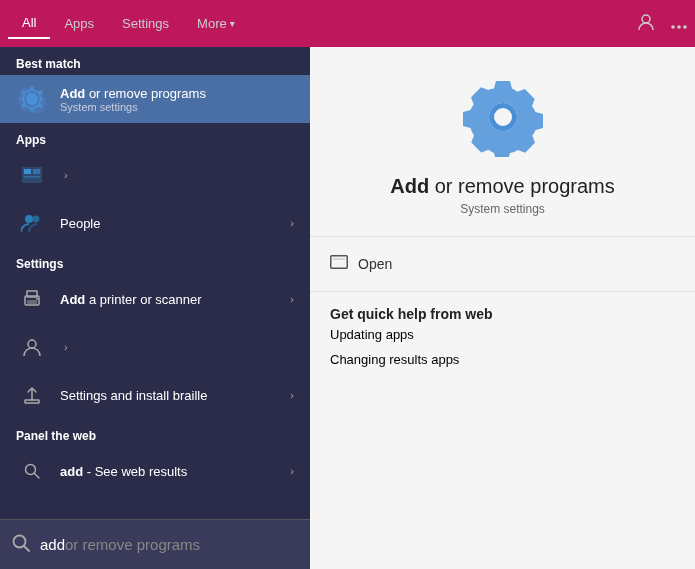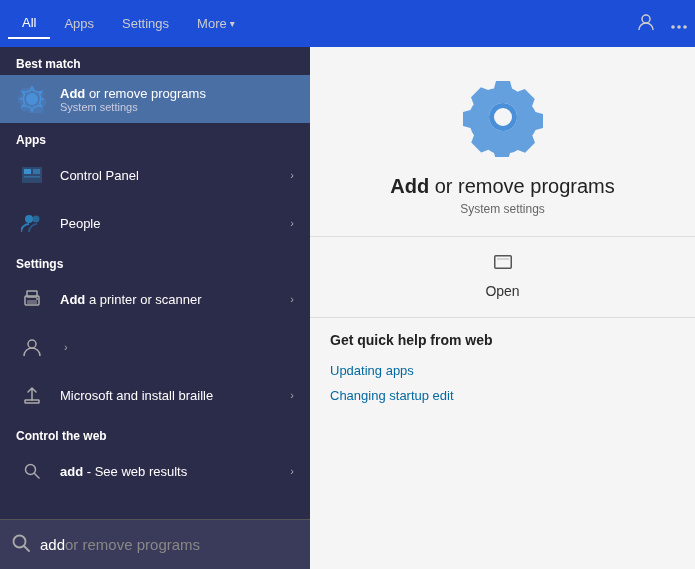--- a/index.html
+++ b/index.html
@@ -8,21 +8,21 @@
       height: 569px;
       font-family: 'Segoe UI', Arial, sans-serif;
       background: #1a1a2e;
       overflow: hidden;
       display: flex;
       flex-direction: column;
     }
 
     
     .top-nav {
-      background: #1d4ed8;
+      background: #be185d;
       display: flex;
       align-items: center;
       height: 47px;
       padding: 8px 8px;
       flex-shrink: 0;
     }
     .nav-tab {
       color: #ccc;
       padding: 0 14px;
       height: 100%;
@@ -178,38 +178,36 @@
       padding: 14px 20px;
       border-bottom: 1px solid #ddd;
     }
 
     .action-row {
       display: flex;
       align-items: center;
       gap: 10px;
       cursor: pointer;
       padding: 4px 0;
-      flex-direction: column;
     }
     .action-icon { color: #555; font-size: 16px; }
     .action-label { font-size: 14px; color: #333; }
 
     .quick-help {
       padding: 14px 20px;
     }
     .quick-help-title {
       font-size: 14px;
       font-weight: 600;
       color: #222;
-      margin-bottom: 10px;
     }
     .quick-help-link {
       display: block;
       font-size: 13px;
-      color: #0369a1;
+      color: #000000;
       padding: 5px 0;
       cursor: pointer;
       text-decoration: none;
     }
 
   </style>
 </head>
 <body>
 
 <div class="top-nav">
@@ -264,23 +262,20 @@
 
     <div class="result-item">
       <div class="item-icon">
         <svg width="20" height="16" viewBox="0 0 20 16" fill="none" xmlns="http://www.w3.org/2000/svg">
           <rect x="0" y="0" width="20" height="16" rx="1" fill="#3a8fcc" opacity="0.3" stroke="#3a8fcc" stroke-width="1.5"></rect>
           <rect x="2" y="2" width="7" height="5" fill="#3a8fcc"></rect>
           <rect x="11" y="2" width="7" height="5" fill="#3a8fcc" opacity="0.6"></rect>
           <rect x="2" y="9" width="16" height="1.5" fill="#3a8fcc" opacity="0.5"></rect>
         </svg>
       </div>
-      <div class="item-text">
-        <div class="item-title">Control Panel</div>
-      </div>
       <div class="chevron">›</div>
     </div>
 
     <div class="result-item">
       <div class="item-icon">
         <svg width="22" height="18" viewBox="0 0 22 18" fill="none" xmlns="http://www.w3.org/2000/svg">
           <circle cx="8" cy="5" r="4" fill="#2980b9"></circle>
           <path d="M0 18c0-4.418 3.582-8 8-8" stroke="#2980b9" stroke-width="2" fill="none"></path>
           <path d="M8 18c0-4.418 3.582-8 8-8" stroke="#2980b9" stroke-width="2" fill="none" opacity="0.5"></path>
           <circle cx="15" cy="5" r="3.5" fill="#2980b9" opacity="0.7"></circle>
@@ -320,26 +315,26 @@
     </div>
 
     <div class="result-item">
       <div class="item-icon">
         <svg width="20" height="18" viewBox="0 0 20 18" fill="none" xmlns="http://www.w3.org/2000/svg">
           <path d="M10 2 L10 14 M6 6 L10 2 L14 6" stroke="#aaa" stroke-width="1.5" fill="none" stroke-linecap="round" stroke-linejoin="round"></path>
           <rect x="3" y="14" width="14" height="3" rx="0.5" stroke="#aaa" stroke-width="1.5" fill="none"></rect>
         </svg>
       </div>
       <div class="item-text">
-        <div class="item-title">Microsoft and install braille</div>
-      </div>
-      <div class="chevron">›</div>
-    </div>
-
-    <div class="section-header">Control the web</div>
+        <div class="item-title">Settings and install braille</div>
+      </div>
+      <div class="chevron">›</div>
+    </div>
+
+    <div class="section-header">Panel the web</div>
 
     <div class="result-item">
       <div class="item-icon">
         <svg width="16" height="16" viewBox="0 0 16 16" fill="none" xmlns="http://www.w3.org/2000/svg">
           <circle cx="6.5" cy="6.5" r="5" stroke="#aaa" stroke-width="1.5" fill="none"></circle>
           <line x1="10.5" y1="10.5" x2="15" y2="15" stroke="#aaa" stroke-width="1.5" stroke-linecap="round"></line>
         </svg>
       </div>
       <div class="item-text">
         <div class="item-title"><strong>add</strong> - See web results</div>
@@ -388,18 +383,18 @@
             <path d="M3 4 H15" stroke="#555" stroke-width="1" opacity="0.4"></path>
           </svg>
         </div>
         <span class="action-label">Open</span>
       </div>
     </div>
 
     <div class="quick-help">
       <div class="quick-help-title">Get quick help from web</div>
       <a class="quick-help-link">Updating apps</a>
-      <a class="quick-help-link">Changing startup edit</a>
+      <a class="quick-help-link">Changing results apps</a>
     </div>
 
   </div>
 
 </div>
 
 </body></html>

